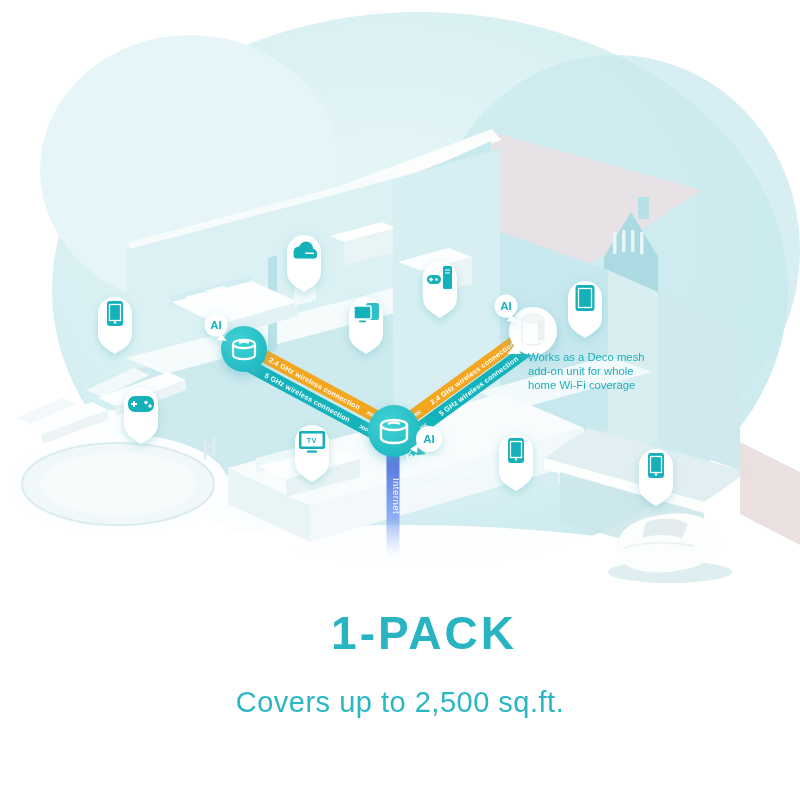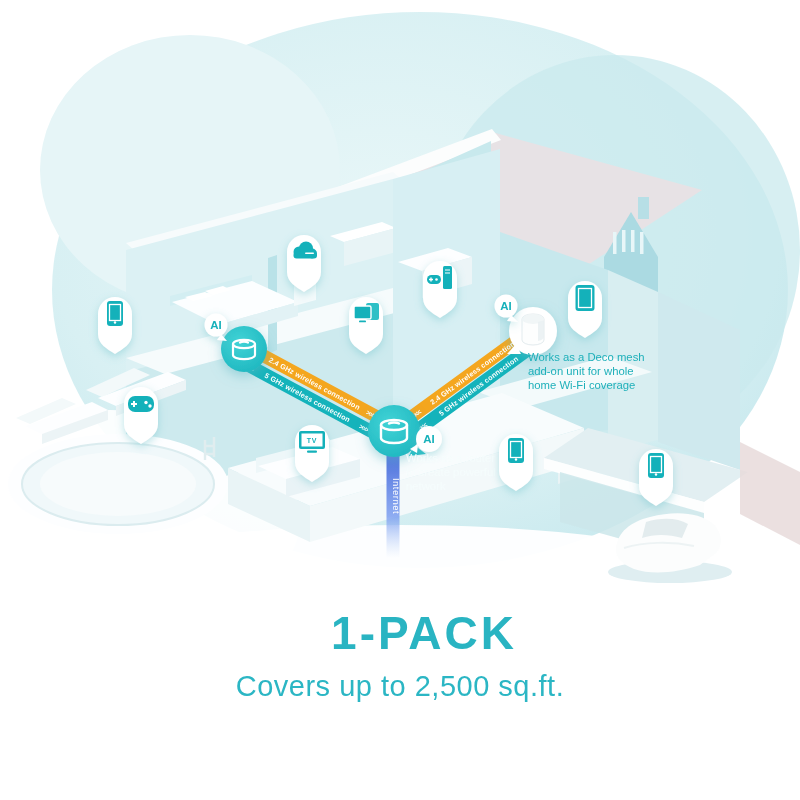--- a/index.html
+++ b/index.html
@@ -9,21 +9,21 @@
   svg text{font-family:"Liberation Sans", sans-serif;}
   .band-label{font-size:7.2px;font-weight:bold;fill:#ffffff;letter-spacing:.2px;}
   .band-chev{font-size:7px;font-weight:bold;fill:#ffffff;letter-spacing:-1px;}
   .ai-text{font-size:11.5px;font-weight:bold;fill:#17b1ba;text-anchor:middle;}
   .note-white{font-size:11.3px;fill:#f6fdfd;opacity:.95;}
   .note-teal{font-size:11.3px;fill:#1fb0ba;}
   .inet-text{font-size:9.5px;fill:#ffffff;letter-spacing:.5px;text-anchor:middle;}
   .tv-text{font-size:7px;font-weight:bold;fill:#14b1ba;text-anchor:middle;letter-spacing:.8px;}
   .captions{position:absolute;top:606px;left:0;width:800px;text-align:center;}
   .pack-title{font-size:46px;font-weight:bold;color:#29b4c2;letter-spacing:3px;padding-left:48px;}
-  .coverage-sub{margin-top:10px;font-size:29px;font-weight:400;color:#2bb6c4;letter-spacing:.5px;}
+  .coverage-sub{margin-top:26px;font-size:29px;font-weight:400;color:#2bb6c4;letter-spacing:.5px;}
 </style>
 </head>
 <body>
 
 <div class="page">
 
 <svg class="scene" width="800" height="600" viewBox="0 0 800 600">
   <defs>
     <radialGradient id="blobGrad" cx="45%" cy="40%" r="65%">
       <stop offset="0%" stop-color="#e9f7f8"></stop>

